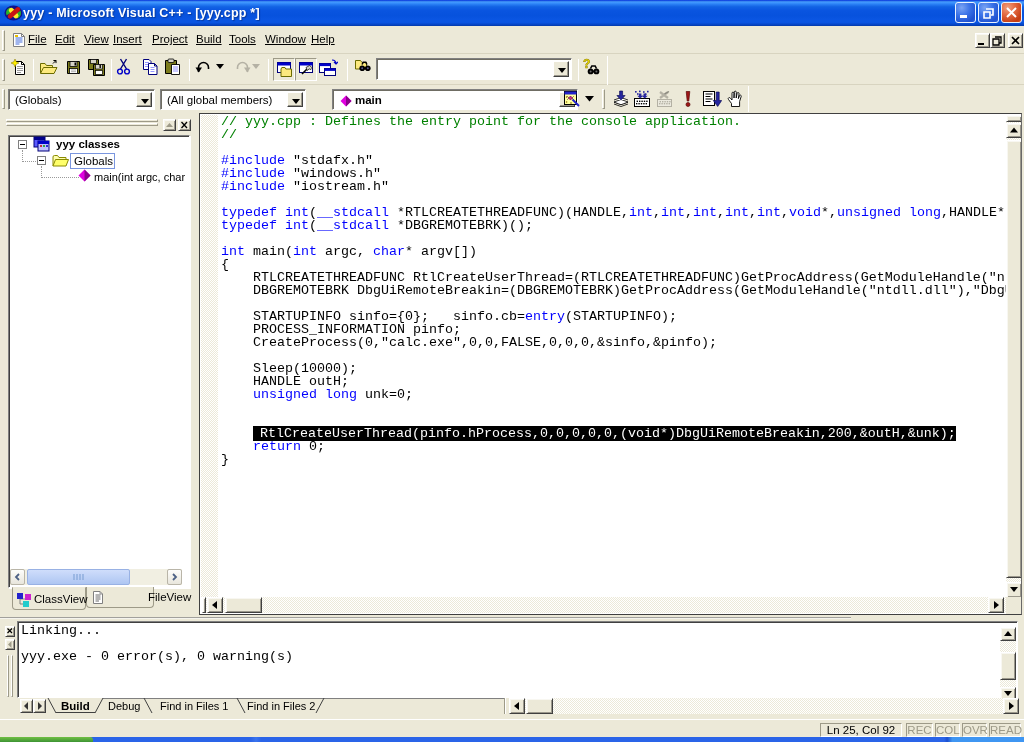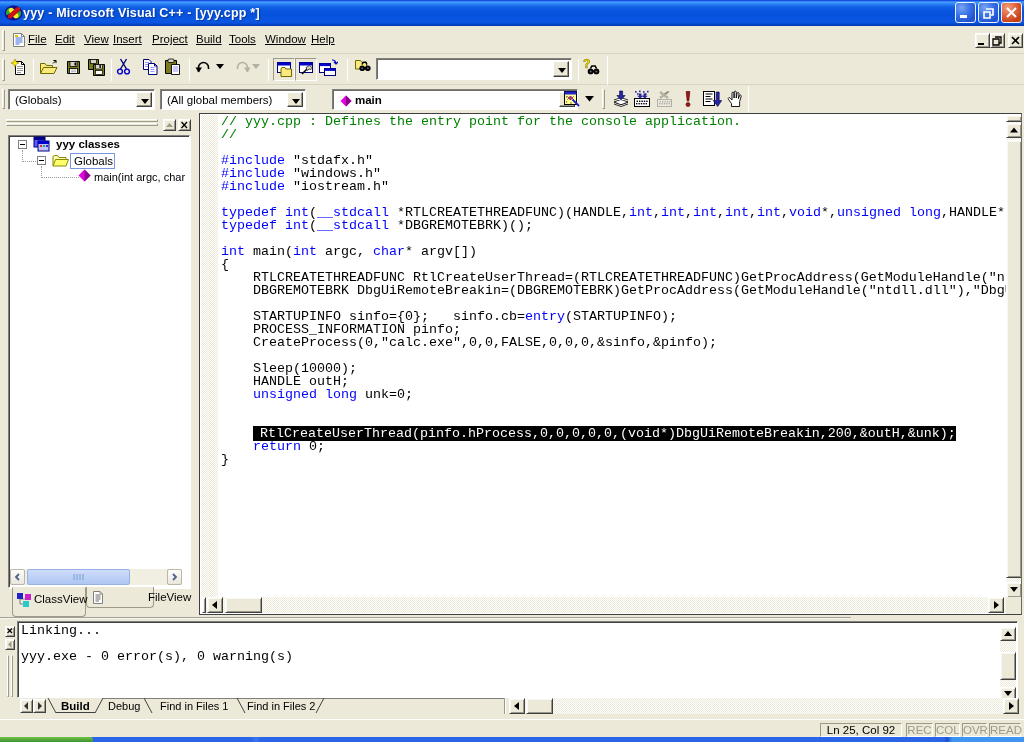--- a/index.html
+++ b/index.html
@@ -432,21 +432,21 @@
             </svg>
           </div>
         <div class="xpbtn" style="position:absolute;right:0;top:0;width:15px;height:16px;">
             <svg width="13" height="14">
               <path d="M5 4 L8 7 L5 10" fill="none" stroke="#4d6185" stroke-width="1.8"></path>
             </svg>
           </div>
       </div>
     </div>
 
-    <div class="btab" style="left:9px;top:474px;width:74px;height:30px;background:#ece9d8;z-index:2;border-top:1px solid #ece9d8;">
+    <div class="btab" style="left:9px;top:474px;width:74px;height:23px;background:#ece9d8;z-index:2;border-top:1px solid #ece9d8;">
       <svg style="position:absolute;left:3px;top:3px;" width="16" height="16" viewBox="0 0 16 16">
         <path d="M4 8 v5 h4 M4 5 v3 h5" stroke="#808080" fill="none"></path>
         <rect x="1" y="2" width="6" height="6" fill="#2222cc"></rect>
         <rect x="9" y="3" width="6" height="6" fill="#cc22cc"></rect>
         <rect x="7" y="10" width="6" height="6" fill="#22cccc"></rect>
       </svg>
       <span style="position:absolute;left:21px;top:5px;font-size:11.5px;">ClassView</span>
     </div>
     <div class="btab" style="left:83px;top:474px;width:68px;height:21px;background:#ece9d8;">
       <svg style="position:absolute;left:4px;top:3px;" width="14" height="15" viewBox="0 0 14 15">

